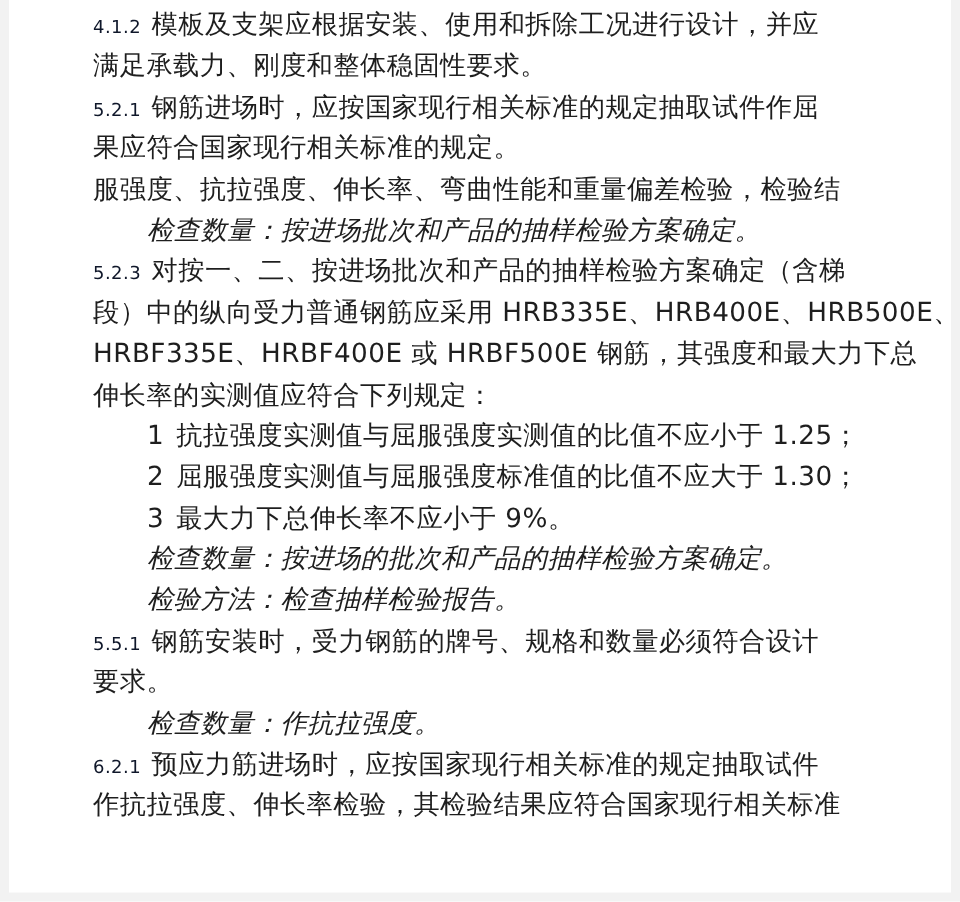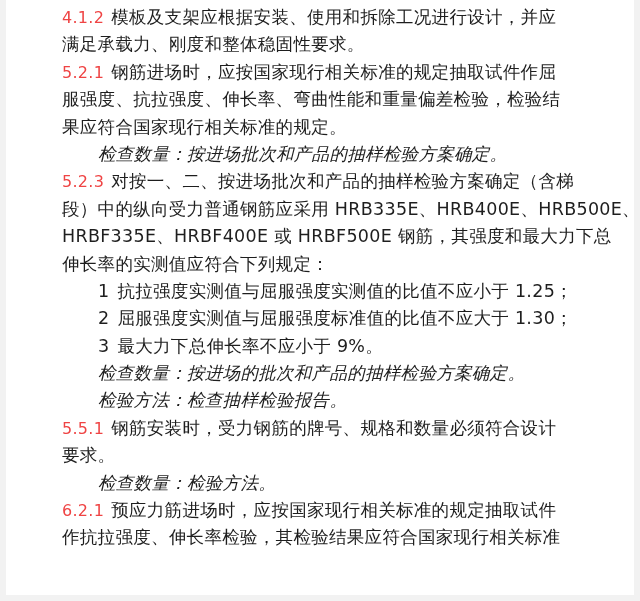--- a/index.html
+++ b/index.html
@@ -11,59 +11,59 @@
   .page {
     position: absolute; left: 6px; top: 0; width: 628px; height: 595px;
     background: #ffffff;
   }
   .content {
     position: absolute; left: 56px; top: 4px; width: 520px;
     color: #1e1e1e; font-size: 17.5px; line-height: 27.4px;
     letter-spacing: 0.3px;
   }
   .line { white-space: nowrap; height: 27.4px; }
-  .num { color: #ef4444; font-size: 16px; margin-right: 7px; }
+  .num { color: #0f172a; font-size: 12px; margin-right: 7px; }
   .ind1 { padding-left: 36px; font-style: italic; }
   .ind2 { padding-left: 36px; }
   .sub-n { margin-right: 8px; }
 </style>
 </head>
 <body>
 
 <div class="page">
   <div class="content">
 
     <div>
       <div class="line"><span class="num">4.1.2</span><span>模板及支架应根据安装、使用和拆除工况进行设计，并应</span></div>
       <div class="line">满足承载力、刚度和整体稳固性要求。</div>
     </div>
 
     <div>
       <div class="line"><span class="num">5.2.1</span><span>钢筋进场时，应按国家现行相关标准的规定抽取试件作屈</span></div>
+      <div class="line">果应符合国家现行相关标准的规定。</div>
       <div class="line">服强度、抗拉强度、伸长率、弯曲性能和重量偏差检验，检验结</div>
-      <div class="line">果应符合国家现行相关标准的规定。</div>
       <div class="line ind1">检查数量：按进场批次和产品的抽样检验方案确定。</div>
     </div>
 
     <div>
       <div class="line"><span class="num">5.2.3</span><span>对按一、二、按进场批次和产品的抽样检验方案确定（含梯</span></div>
       <div class="line">段）中的纵向受力普通钢筋应采用 HRB335E、HRB400E、HRB500E、</div>
       <div class="line">HRBF335E、HRBF400E 或 HRBF500E 钢筋，其强度和最大力下总</div>
       <div class="line">伸长率的实测值应符合下列规定：</div>
       <div class="line ind2"><span class="sub-n">1</span><span>抗拉强度实测值与屈服强度实测值的比值不应小于 1.25；</span></div>
       <div class="line ind2"><span class="sub-n">2</span><span>屈服强度实测值与屈服强度标准值的比值不应大于 1.30；</span></div>
       <div class="line ind2"><span class="sub-n">3</span><span>最大力下总伸长率不应小于 9%。</span></div>
       <div class="line ind1">检查数量：按进场的批次和产品的抽样检验方案确定。</div>
       <div class="line ind1">检验方法：检查抽样检验报告。</div>
     </div>
 
     <div>
       <div class="line"><span class="num">5.5.1</span><span>钢筋安装时，受力钢筋的牌号、规格和数量必须符合设计</span></div>
       <div class="line">要求。</div>
-      <div class="line ind1">检查数量：检验方法。</div>
+      <div class="line ind1">检查数量：作抗拉强度。</div>
     </div>
 
     <div>
       <div class="line"><span class="num">6.2.1</span><span>预应力筋进场时，应按国家现行相关标准的规定抽取试件</span></div>
       <div class="line">作抗拉强度、伸长率检验，其检验结果应符合国家现行相关标准</div>
 
     </div>
 
   </div>
 </div>

